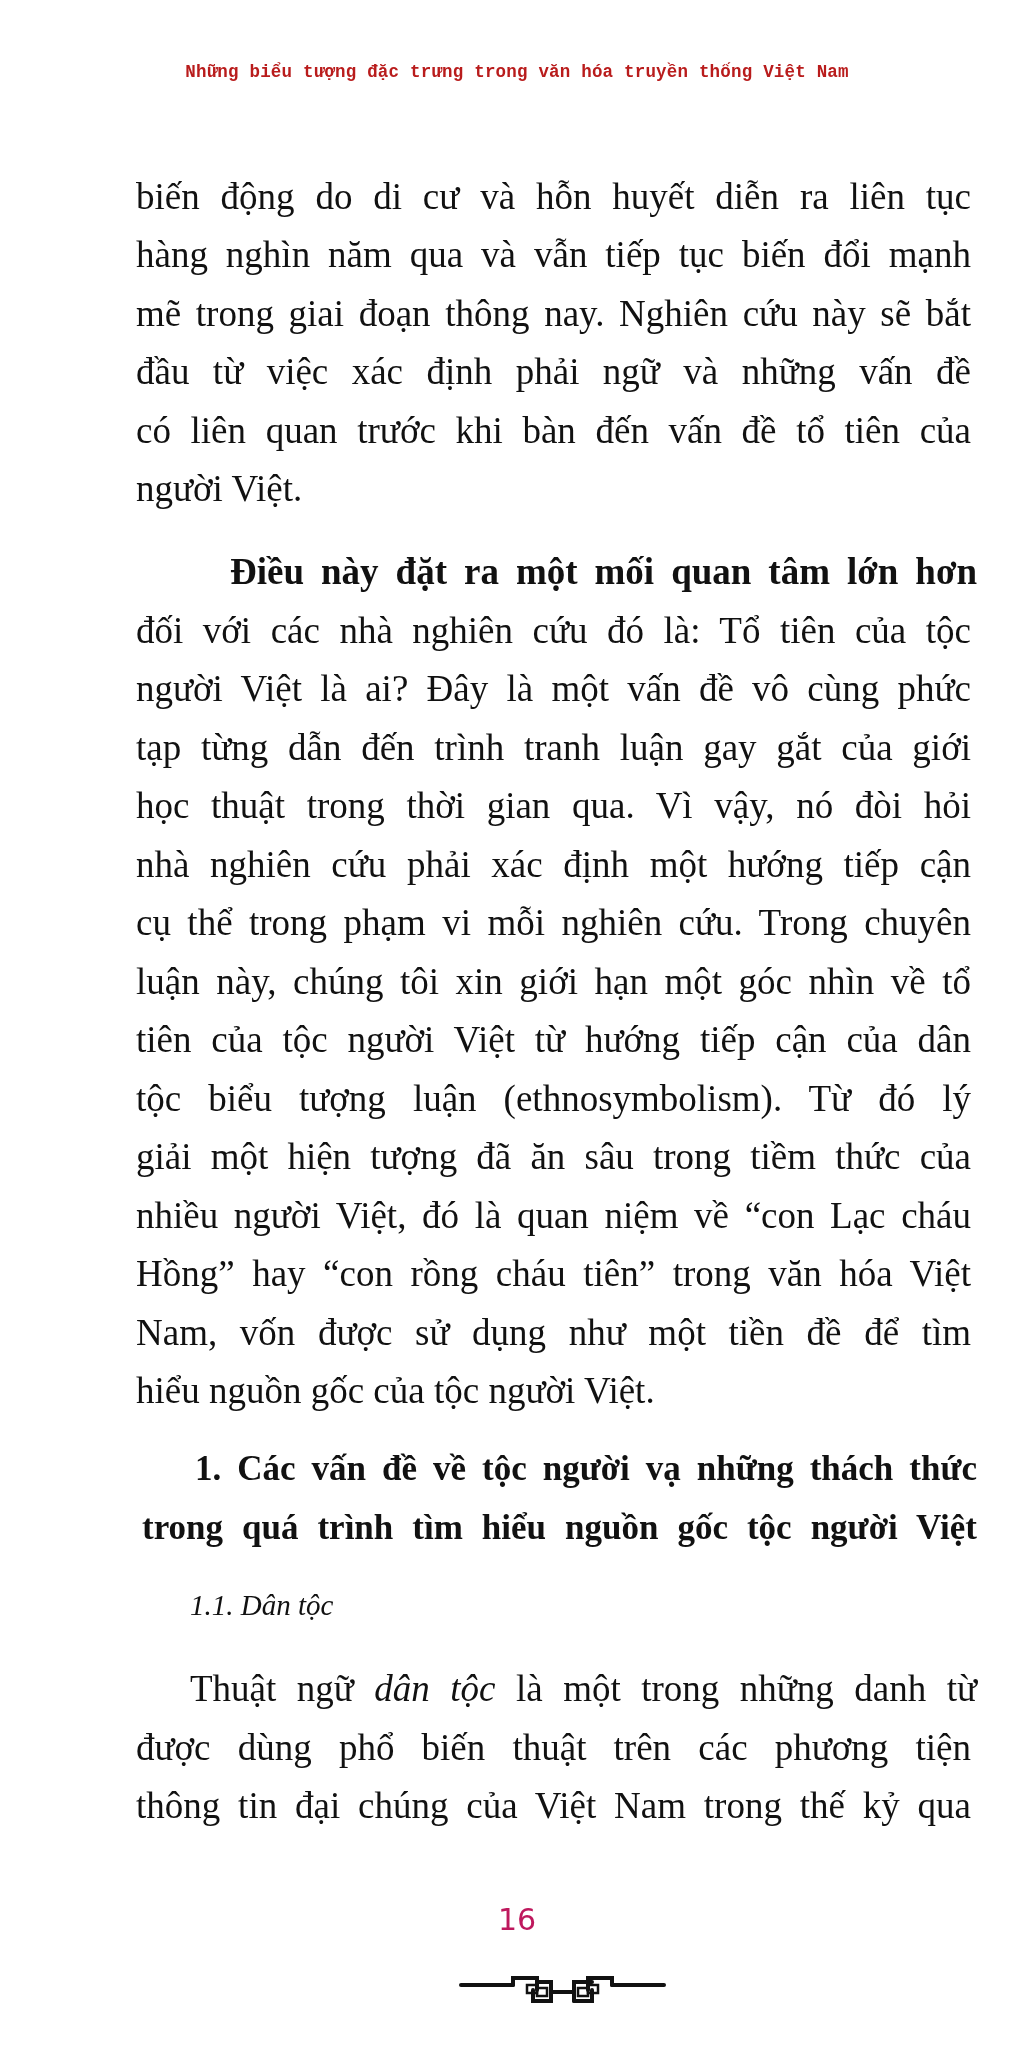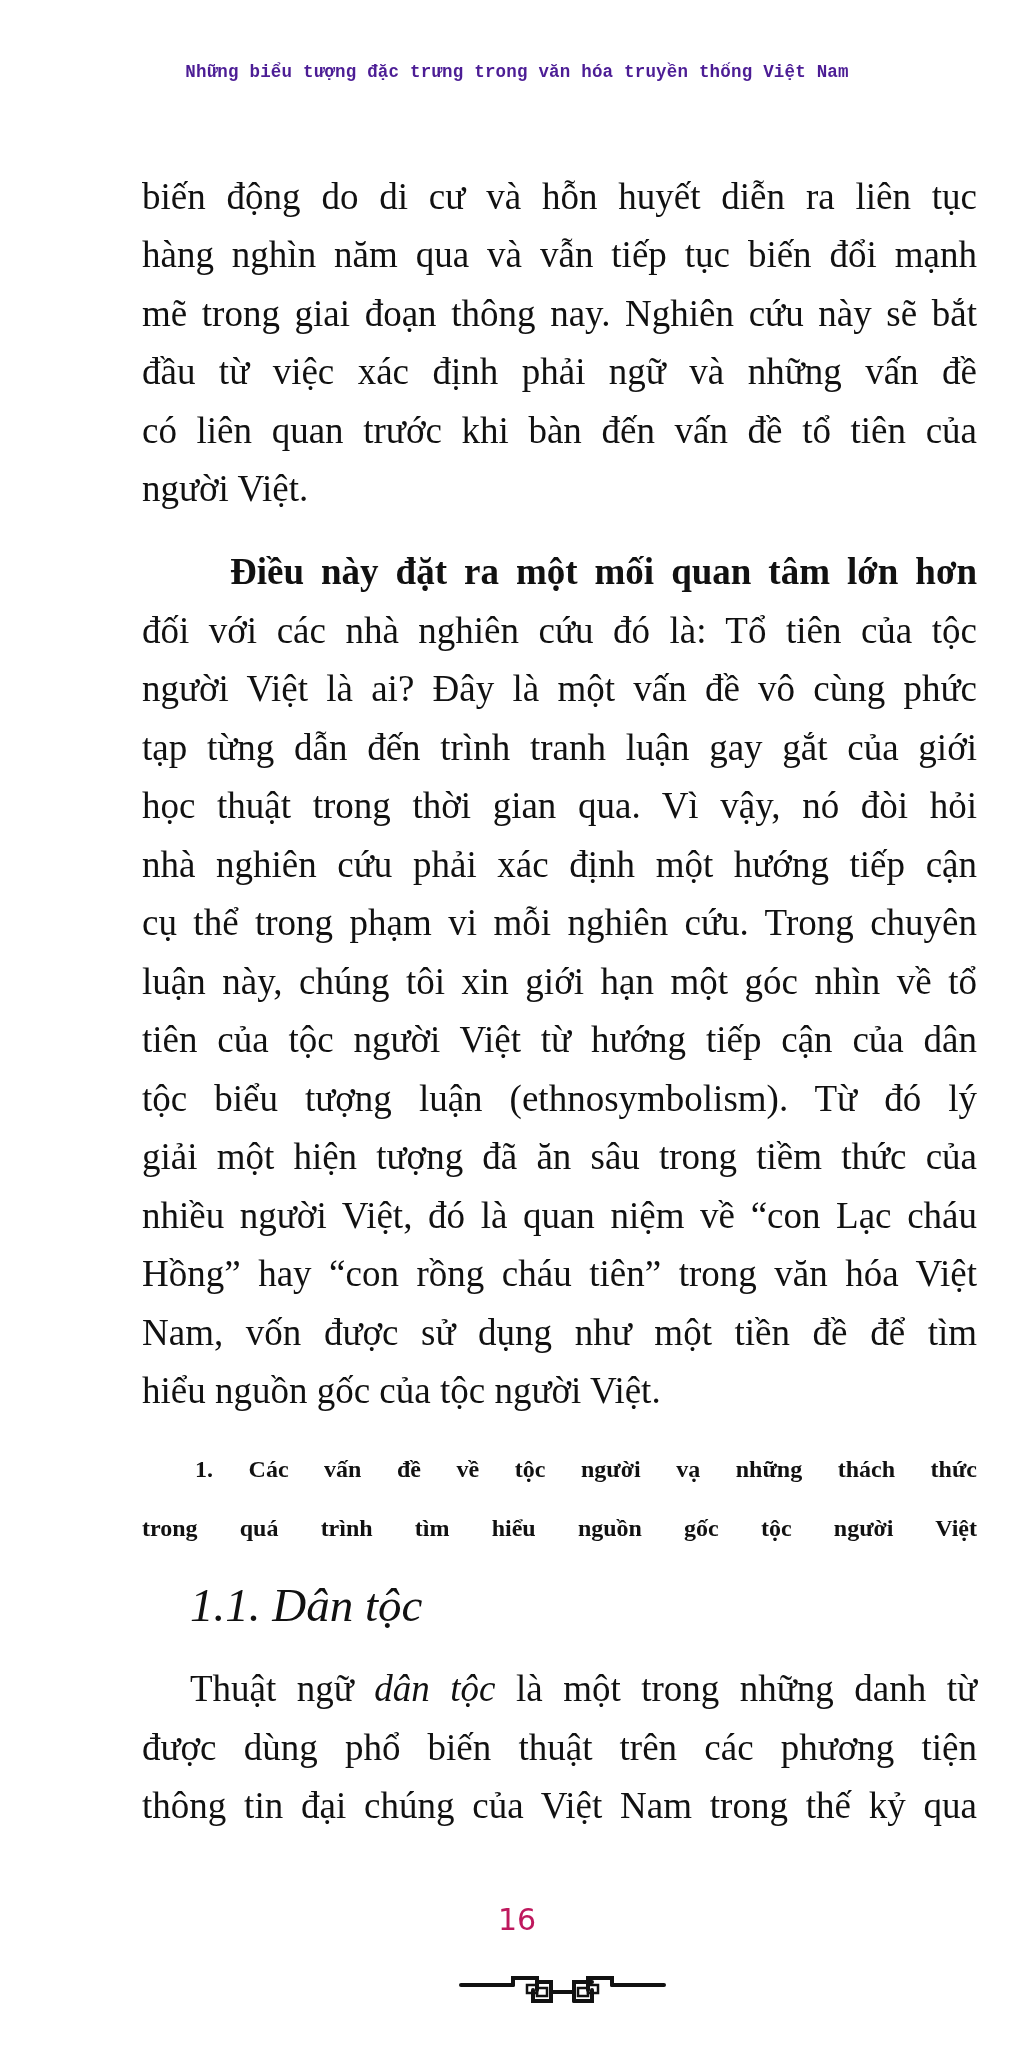--- a/index.html
+++ b/index.html
@@ -6,38 +6,38 @@
     body {
       width: 1034px; height: 2048px; position: relative; overflow: hidden;
       color: #111111;
       font-family: "Liberation Serif", "DejaVu Serif", serif;
     }
     .running-header {
       position: absolute; left: 0; width: 1034px; top: 62px;
       text-align: center;
       font-family: "Liberation Mono", "DejaVu Sans Mono", monospace;
       font-weight: bold; font-size: 17.5px; letter-spacing: 0.2px;
-      color: #4c1d95;
+      color: #b91c1c;
     }
     .line {
-      position: absolute; left: 142px; width: 835px;
+      position: absolute; left: 136px; width: 835px;
       font-size: 37px; line-height: 46px; height: 46px;
       text-align: justify; text-align-last: justify;
       white-space: nowrap; overflow: visible;
       word-spacing: 0px;
     }
     .line.last { text-align-last: left; }
     .line.indent { left: 230px; width: 747px; font-weight: bold; }
     .heading {
-      position: absolute; font-weight: bold; font-size: 24px;
+      position: absolute; font-weight: bold; font-size: 35px;
       line-height: 46px; height: 46px;
       text-align: justify; text-align-last: justify; white-space: nowrap;
     }
     .subheading {
-      position: absolute; left: 190px; font-style: italic; font-size: 47px;
+      position: absolute; left: 190px; font-style: italic; font-size: 29px;
       line-height: 46px;
     }
     .para3-first { position: absolute; left: 190px; width: 787px; font-size: 37px; line-height: 46px; height:46px; text-align: justify; text-align-last: justify; white-space: nowrap; }
     .page-number {
       position: absolute; left: 0; width: 1034px; top: 1902px; text-align: center;
       font-family: "DejaVu Sans", sans-serif; font-size: 30px; font-weight: 500; color: #be185d;
     }
     .ornament { position: absolute; left: 455px; top: 1968px; width: 215px; height: 40px; }
   </style>
 </head>

